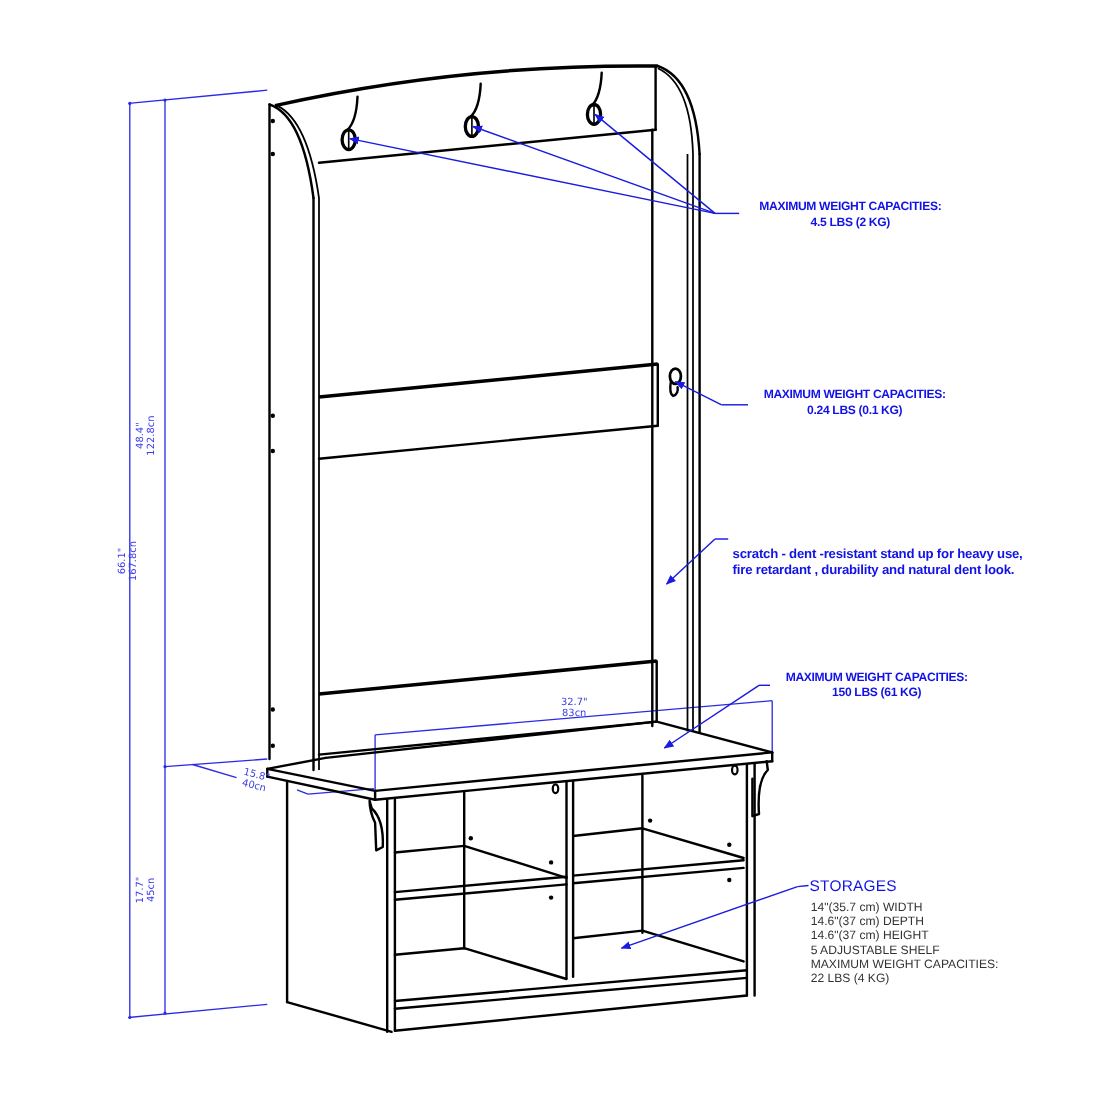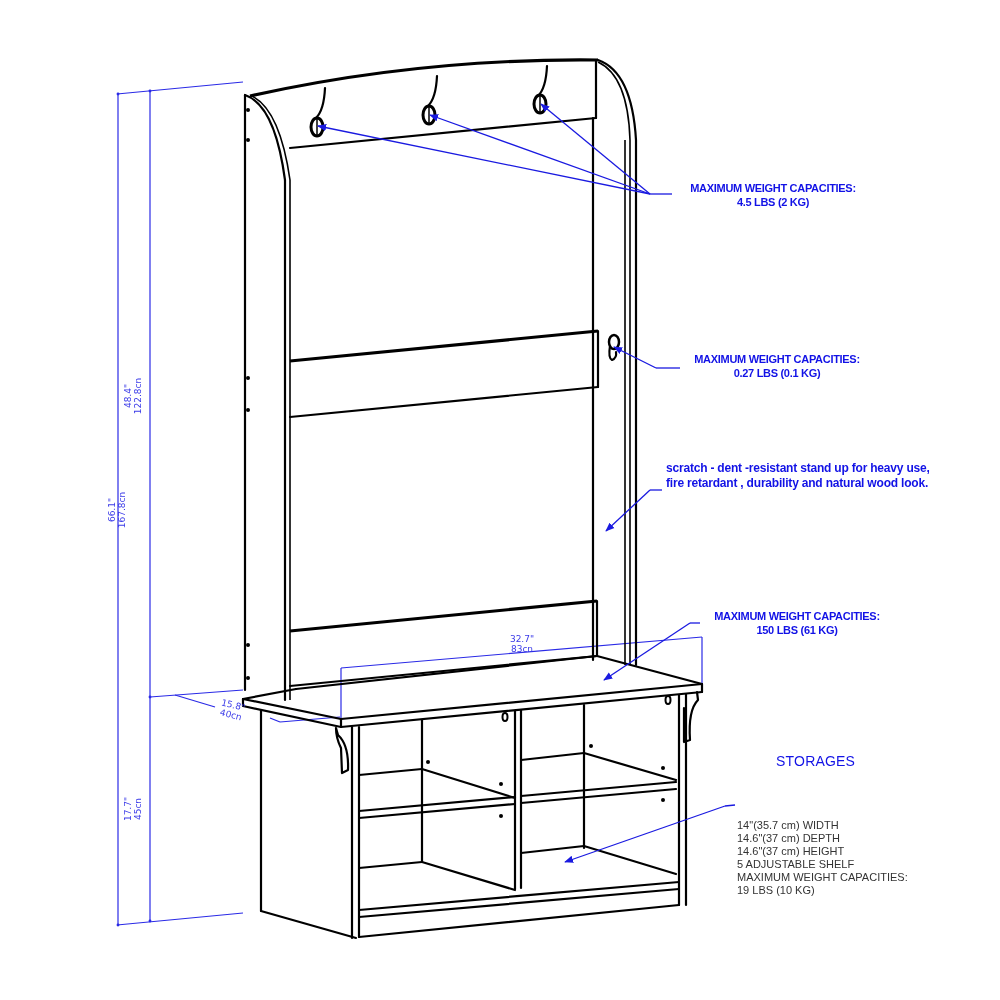--- a/index.html
+++ b/index.html
@@ -223,34 +223,34 @@
   <span>83cn</span>
 </div>
 
 <div class="callout" style="left:676px; top:181px; width:194px;">
   <span>MAXIMUM WEIGHT CAPACITIES:</span>
   <span>4.5 LBS (2 KG)</span>
 </div>
 
 <div class="callout" style="left:680px; top:352px; width:194px;">
   <span>MAXIMUM WEIGHT CAPACITIES:</span>
-  <span>0.27 LBS (0.1 KG)</span>
-</div>
-
-<div class="note" style="left:666px; top:461px;">
+  <span>0.24 LBS (0.1 KG)</span>
+</div>
+
+<div class="note" style="left:666px; top:496px;">
   <span>scratch - dent -resistant stand up for heavy use,</span>
-  <span>fire retardant , durability and natural wood look.</span>
+  <span>fire retardant , durability and natural dent look.</span>
 </div>
 
 <div class="callout" style="left:700px; top:609px; width:194px;">
   <span>MAXIMUM WEIGHT CAPACITIES:</span>
   <span>150 LBS (61 KG)</span>
 </div>
 
-<div class="storage-title" style="left:736px; top:753px;margin-left:40px;">STORAGES</div>
+<div class="storage-title" style="left:736px; top:797px;">STORAGES</div>
 <div class="storage-list" style="left:737px; top:819px;">
   <span>14"(35.7 cm) WIDTH</span>
   <span>14.6"(37 cm) DEPTH</span>
   <span>14.6"(37 cm) HEIGHT</span>
   <span>5 ADJUSTABLE SHELF</span>
   <span>MAXIMUM WEIGHT CAPACITIES:</span>
-  <span>19 LBS (10 KG)</span>
+  <span>22 LBS (4 KG)</span>
 </div>
 
 </body></html>

